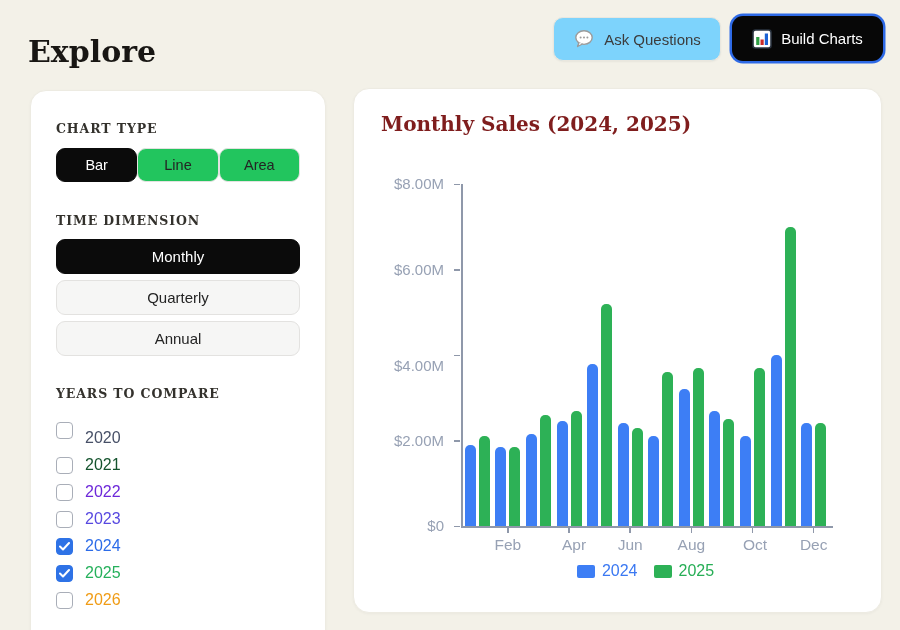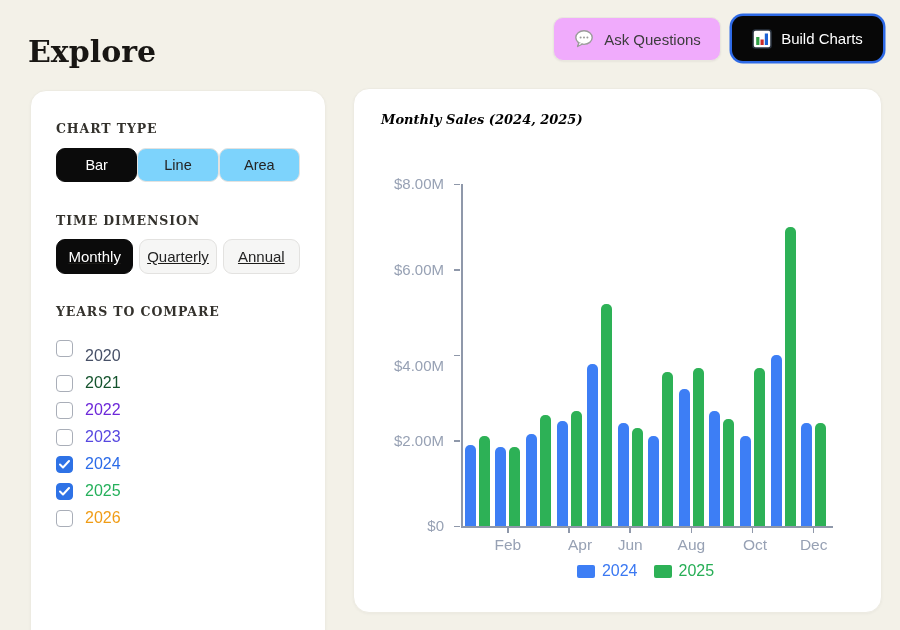--- a/index.html
+++ b/index.html
@@ -16,21 +16,21 @@
   .page-title {
     position: absolute; left: 28px; top: 18px;
     font-size: 30px; font-weight: 700; color: #181613; margin-top: 16px;
   }
   .hdr-btn {
     position: absolute; display: flex; align-items: center; justify-content: center;
     gap: 9px; cursor: pointer; font-size: 15px;
   }
   .ask-btn {
     left: 553px; top: 17px; width: 168px; height: 44px;
-    background: #f0abfc; border: 1px solid #e9e7df; border-radius: 10px;
+    background: #7dd3fc; border: 1px solid #e9e7df; border-radius: 10px;
     box-shadow: 0 1px 2px rgba(0,0,0,0.05); color: #3c3c3c;
   }
   .build-btn {
     left: 732px; top: 16px; width: 151px; height: 45px;
     background: #070707; border-radius: 11px; color: #ffffff;
     box-shadow: 0 0 0 2.5px #2e6ae6; font-weight: 500;
   }
   .icon { display: inline-flex; align-items: center; }
 
   
@@ -42,47 +42,47 @@
   .chart-card { left: 353px; top: 88px; width: 529px; height: 525px; }
 
   
   .section-label {
     font-size: 12.5px; font-weight: 700; letter-spacing: 0.9px;
     color: #33312c;
   }
   .seg-row { display: flex; margin-top: 12px; }
   .seg-btn {
     flex: 1; height: 34px; display: flex; align-items: center; justify-content: center;
-    background: #7dd3fc; border: 1px solid #e3e2e0; border-radius: 9px;
+    background: #22c55e; border: 1px solid #e3e2e0; border-radius: 9px;
     font-size: 14.5px; color: #242424; cursor: pointer;
   }
   .seg-btn.selected, .time-btn.selected {
     background: #0b0b0b; border-color: #0b0b0b; color: #ffffff;
   }
-  .time-col { margin-top: 11px; display: flex; flex-direction: row; gap: 6px; text-decoration: underline; }
+  .time-col { margin-top: 11px; display: flex; flex-direction: column; gap: 6px; }
   .time-btn {
     width: 100%; height: 35px; display: flex; align-items: center; justify-content: center;
     background: #f6f6f5; border: 1px solid #e3e2e0; border-radius: 9px;
     font-size: 15px; color: #242424; cursor: pointer;
   }
   .years-head { margin-top: 30px; }
   .years-list { margin-top: 13px; display: flex; flex-direction: column; gap: 9px; }
   .year-row { display: flex; align-items: center; gap: 12px; cursor: pointer; }
   .cbx {
     width: 17px; height: 17px; border-radius: 4px; flex: 0 0 auto;
     border: 1.6px solid #a9aeb8; background: #fff;
     display: flex; align-items: center; justify-content: center;
   }
   .cbx.checked { border-color: #2e72e6; background: #2e72e6; }
   .year-label { font-size: 16px; }
 
   
   .chart-title {
     position: absolute; left: 27px; top: 23px;
-    font-size: 13px; font-weight: 700; color: #000000; font-style: italic;
+    font-size: 20px; font-weight: 700; color: #7f1d1d;
   }
   .plot { position: absolute; left: 0; top: 0; width: 100%; height: 100%; }
   .y-tick-label {
     position: absolute; right: 437px; width: 90px; text-align: right;
     font-size: 15px; color: #97a1b4;
   }
   .y-tick-mark { position: absolute; width: 6px; height: 1.5px; background: #8f98aa; }
   .axis-y { position: absolute; left: 107px; top: 95px; width: 1.5px; height: 343px; background: #8f98aa; }
   .axis-x { position: absolute; left: 107px; top: 437px; width: 372px; height: 1.5px; background: #8f98aa; }
   .bars-area {
@@ -260,21 +260,21 @@
       <div class="y-tick-mark" style="left: 100px; top: 180px;"></div>
       <div class="y-tick-label" style="top: 268px;">$4.00M</div>
       <div class="y-tick-mark" style="left: 100px; top: 265.5px;"></div>
       <div class="y-tick-label" style="top: 342.5px;">$2.00M</div>
       <div class="y-tick-mark" style="left: 100px; top: 351px;"></div>
       <div class="y-tick-label" style="top: 428px;">$0</div>
       <div class="y-tick-mark" style="left: 100px; top: 436.5px;"></div>
       <div class="x-tick-mark" style="left: 153.125px;"></div>
       <div class="x-tick-label" style="left: 123.875px;">Feb</div>
       <div class="x-tick-mark" style="left: 214.292px;"></div>
-      <div class="x-tick-label" style="left: 196px;">Apr</div>
+      <div class="x-tick-label" style="left: 190px;">Apr</div>
       <div class="x-tick-mark" style="left: 275.458px;"></div>
       <div class="x-tick-label" style="left: 246.208px;">Jun</div>
       <div class="x-tick-mark" style="left: 336.625px;"></div>
       <div class="x-tick-label" style="left: 307.375px;">Aug</div>
       <div class="x-tick-mark" style="left: 397.792px;"></div>
       <div class="x-tick-label" style="left: 371px;">Oct</div>
       <div class="x-tick-mark" style="left: 458.958px;"></div>
       <div class="x-tick-label" style="left: 429.708px;">Dec</div>
     </div>
 </div>

